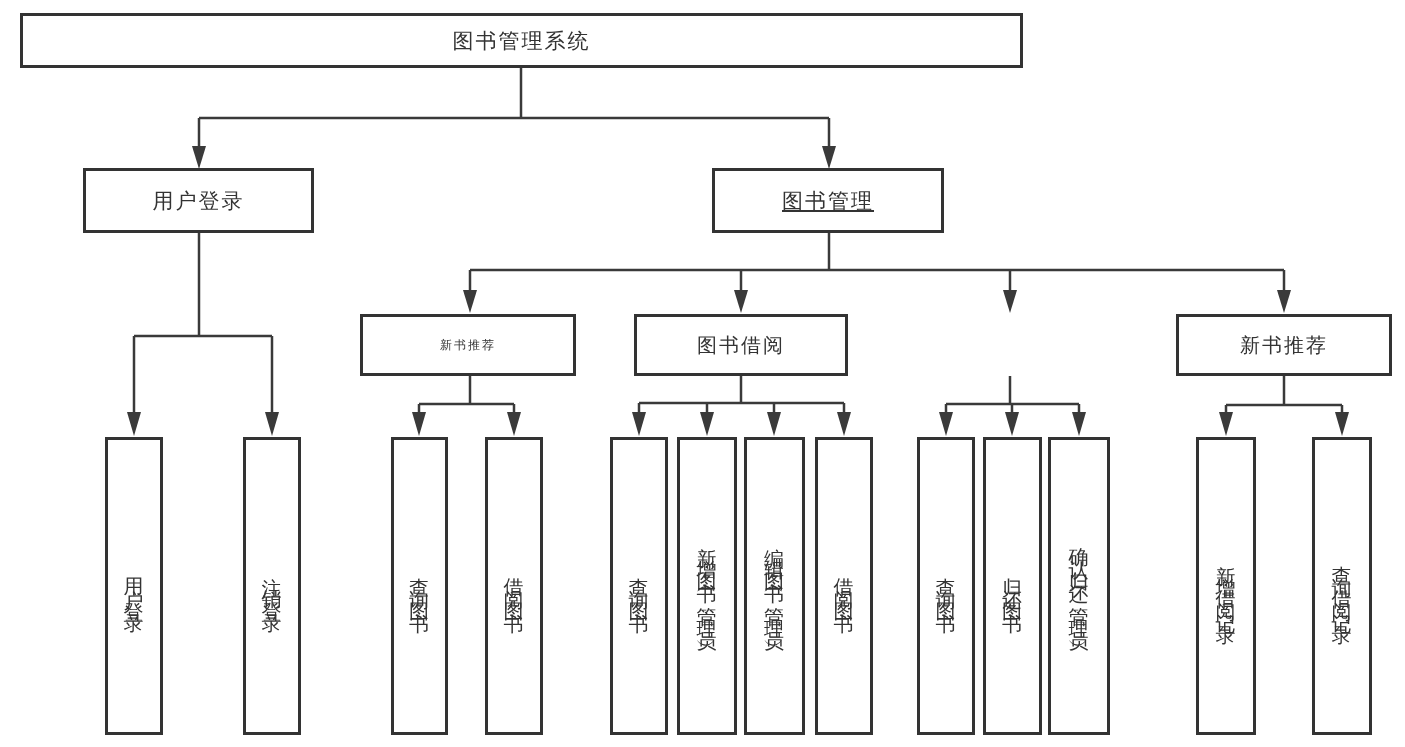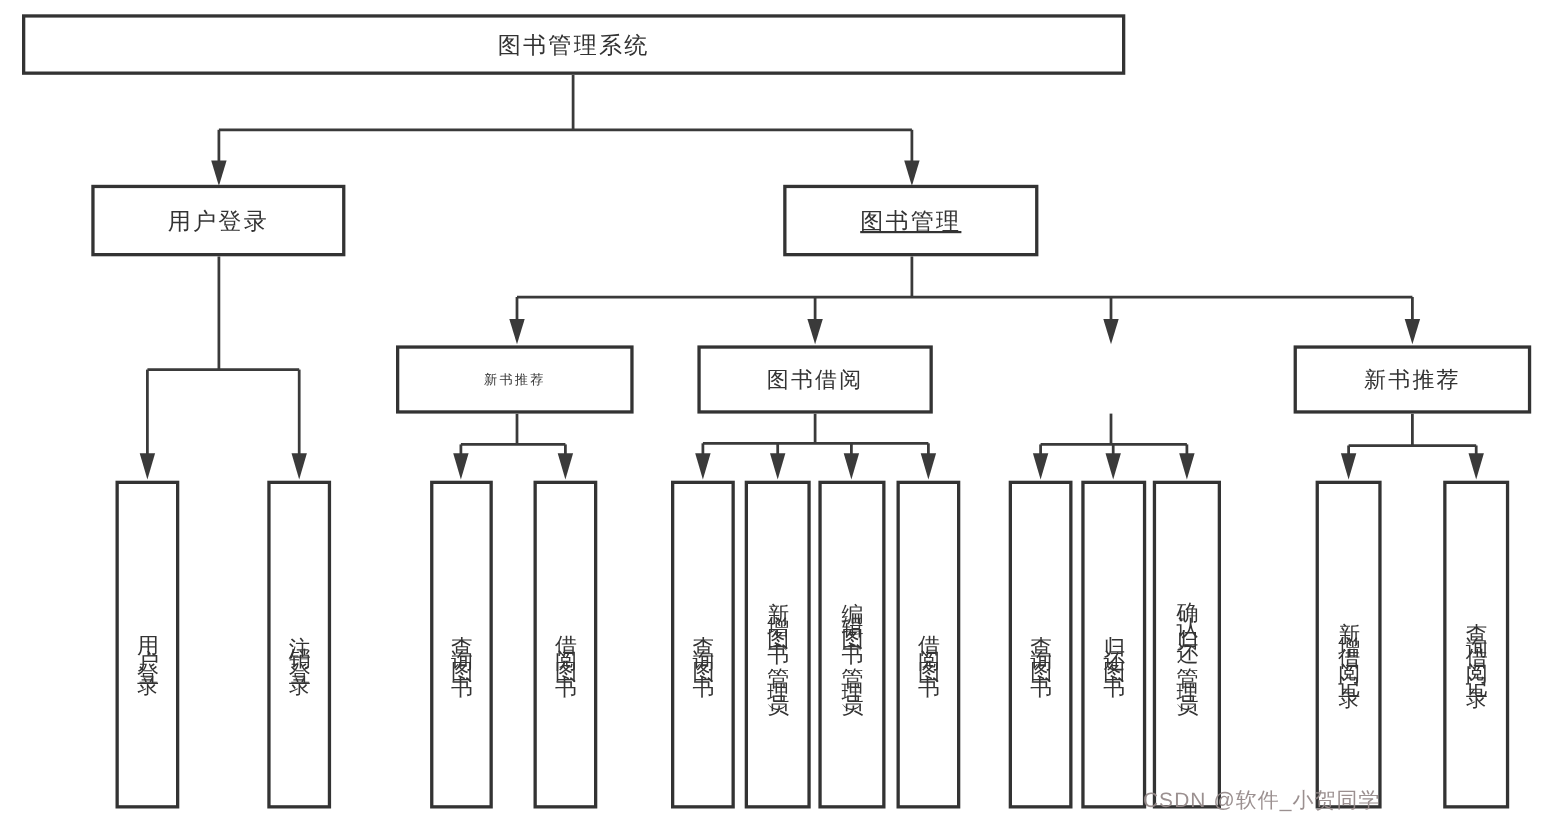--- a/index.html
+++ b/index.html
@@ -163,14 +163,13 @@
       <span class="vtext">确认归还（管理员）</span>
     </div>
 
   <div class="node leaf b-l12">
       <span class="vtext">新增借阅记录</span>
     </div>
   <div class="node leaf b-l13">
       <span class="vtext">查询借阅记录</span>
     </div>
 
-  <div class="watermark">CSDN @软件_小贺同学</div>
 </div>
 
 </body></html>

